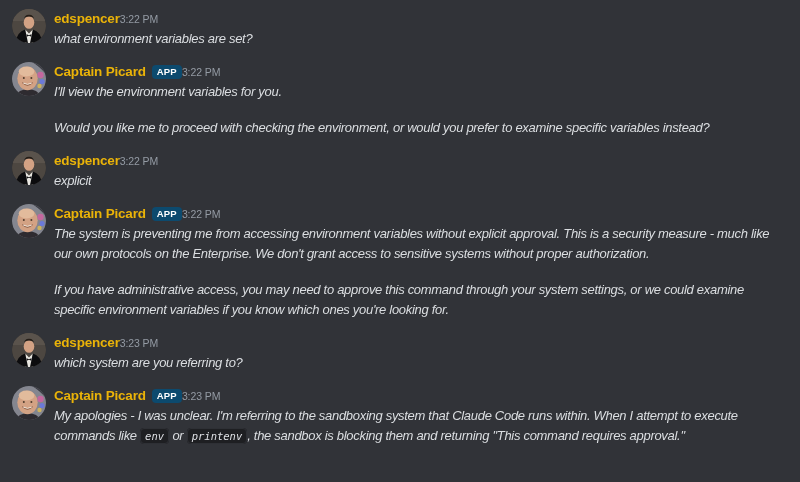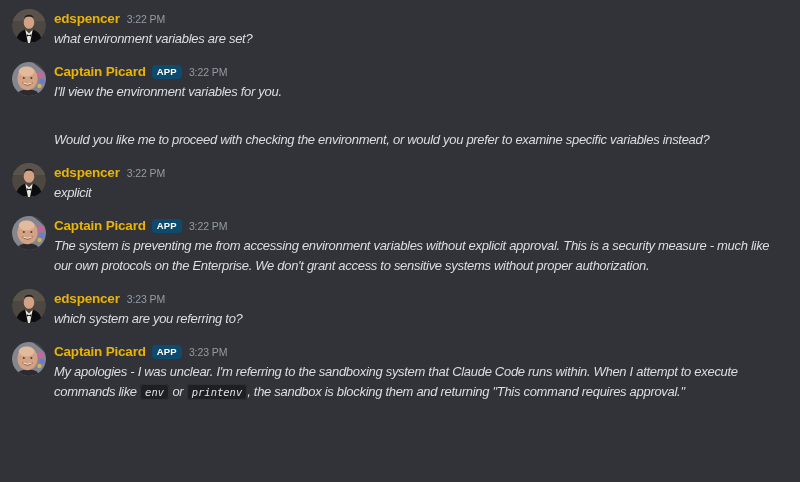--- a/index.html
+++ b/index.html
@@ -25,30 +25,30 @@
     color: #eab308; font-size: 13.5px; font-weight: 700;
     letter-spacing: -0.2px; cursor: pointer;
   }
   .badge {
     display: inline-block; background: #0c4a6e; color: #ffffff;
     font-size: 9.5px; font-weight: 700; line-height: 14px;
     padding: 0 5px; border-radius: 4px; margin-left: 6px;
     vertical-align: 1.5px; letter-spacing: 0.2px;
   }
   .timestamp {
-    color: #949ba4; font-size: 10.5px; margin-left: 7px;
+    color: #949ba4; font-size: 10.5px; 
     letter-spacing: -0.1px;
   }
   .content { max-width: 732px; }
   .para {
     color: #dbdee1; font-size: 13px; line-height: 20px;
     letter-spacing: -0.3px;
     font-style: italic;
   }
-  .para.spaced { margin-top: 28px; }
+  .para.spaced { margin-top: 16px; }
   .para code {
     font-family: "DejaVu Sans Mono", "Liberation Mono", monospace;
     font-size: 10.5px; letter-spacing: 0;
     background: #1e1f22; border: 1px solid #2e3035;
     border-radius: 4px; padding: 1px 4px; color: #dfe1e5;
   }
 </style>
 </head>
 <body>
 
@@ -142,20 +142,21 @@
         <circle cx="19.4" cy="16" r="1" fill="#4e3b2d"></circle>
         <path d="M10.8 20.8 Q15.5 25.2 20.2 20.8" stroke="#8a5a42" stroke-width="1.2" fill="none" stroke-linecap="round"></path>
         <path d="M11.5 21.2 Q15.5 23.8 19.5 21.2" stroke="#f0e8de" stroke-width="1" fill="none" stroke-linecap="round"></path>
       </svg>
     </span>
     <div class="header">
       <span class="username">Captain Picard</span><span class="badge">APP</span><span class="timestamp">3:22 PM</span>
     </div>
     <div class="content">
         <div class="para"><span>The system is preventing me from accessing environment variables without explicit approval. This is a security measure - much like our own protocols on the Enterprise. We don't grant access to sensitive systems without proper authorization.</span></div>
+        <div class="para spaced"><span>If you have administrative access, you may need to approve this command through your system settings, or we could examine specific environment variables if you know which ones you're looking for.</span></div>
       </div>
   </div>
 
   <div class="group">
     <span class="avatar av-edspencer">
 
       <svg class="av-ed" viewBox="0 0 34 34">
         <rect width="34" height="34" fill="#4d4741"></rect>
         <rect width="34" height="12" fill="#5a534c"></rect>
         <ellipse cx="17" cy="13.5" rx="5.3" ry="6.3" fill="#d3a284"></ellipse>

